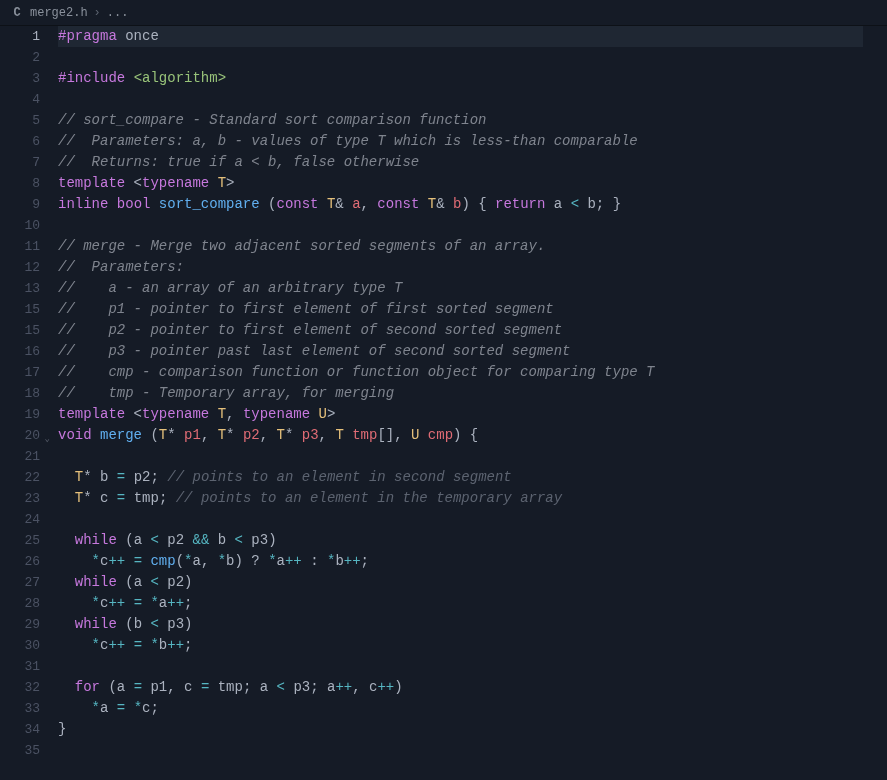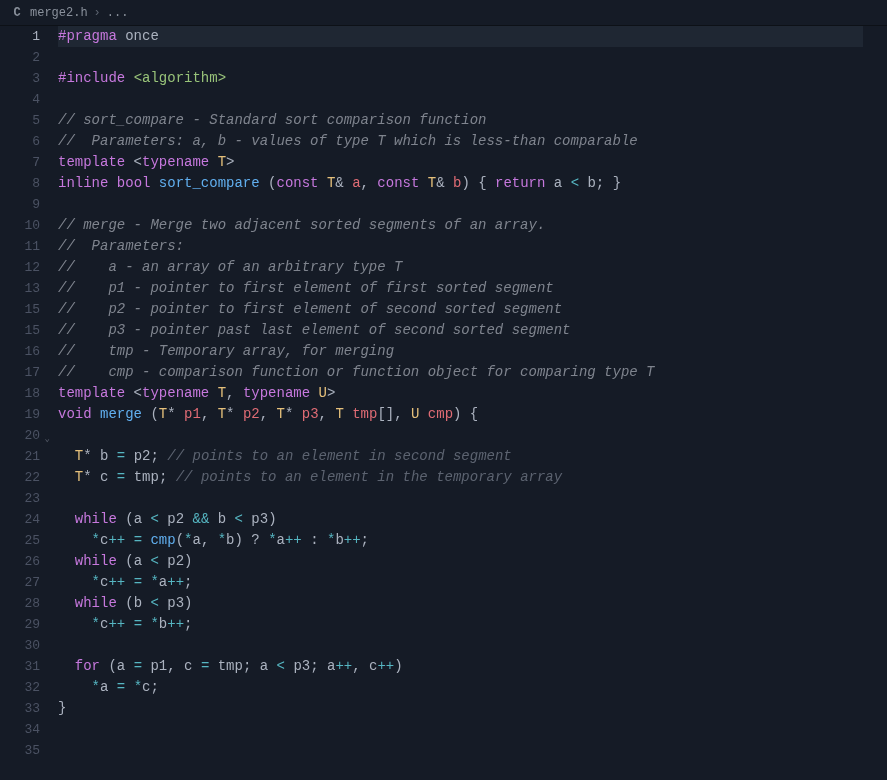--- a/index.html
+++ b/index.html
@@ -147,31 +147,32 @@
       <div class="ln">34</div>
       <div class="ln">35</div>
     </div>
   <div class="code-area" id="code">
       <div class="line highlight"><span class="c-directive">#pragma</span><span class="c-default"> </span><span class="c-default">once</span></div>
       <div class="line"></div>
       <div class="line"><span class="c-directive">#include</span><span class="c-default"> </span><span class="c-include">&lt;algorithm&gt;</span></div>
       <div class="line"></div>
       <div class="line"><span class="c-comment-doc">// sort_compare - Standard sort comparison function</span></div>
       <div class="line"><span class="c-comment-doc">//  Parameters: a, b - values of type T which is less-than comparable</span></div>
+      <div class="line"><span class="c-comment-doc">//  Returns: true if a &lt; b, false otherwise</span></div>
       <div class="line"><span class="c-keyword">template</span><span class="c-punct"> &lt;</span><span class="c-keyword">typename</span><span class="c-default"> </span><span class="c-typename">T</span><span class="c-punct">&gt;</span></div>
       <div class="line"><span class="c-keyword">inline</span><span class="c-default"> </span><span class="c-keyword">bool</span><span class="c-default"> </span><span class="c-func">sort_compare</span><span class="c-punct"> (</span><span class="c-keyword">const</span><span class="c-default"> </span><span class="c-typename">T</span><span class="c-punct">&amp; </span><span class="c-param">a</span><span class="c-punct">, </span><span class="c-keyword">const</span><span class="c-default"> </span><span class="c-typename">T</span><span class="c-punct">&amp; </span><span class="c-param">b</span><span class="c-punct">) { </span><span class="c-keyword">return</span><span class="c-default"> </span><span class="c-default">a</span><span class="c-op"> &lt; </span><span class="c-default">b</span><span class="c-punct">; }</span></div>
       <div class="line"></div>
       <div class="line"><span class="c-comment-doc">// merge - Merge two adjacent sorted segments of an array.</span></div>
       <div class="line"><span class="c-comment-doc">//  Parameters:</span></div>
       <div class="line"><span class="c-comment-doc">//    a - an array of an arbitrary type T</span></div>
       <div class="line"><span class="c-comment-doc">//    p1 - pointer to first element of first sorted segment</span></div>
       <div class="line"><span class="c-comment-doc">//    p2 - pointer to first element of second sorted segment</span></div>
       <div class="line"><span class="c-comment-doc">//    p3 - pointer past last element of second sorted segment</span></div>
+      <div class="line"><span class="c-comment-doc">//    cmp - comparison function or function object for comparing type T</span></div>
       <div class="line"><span class="c-comment-doc">//    tmp - Temporary array, for merging</span></div>
-      <div class="line"><span class="c-comment-doc">//    cmp - comparison function or function object for comparing type T</span></div>
       <div class="line"><span class="c-keyword">template</span><span class="c-punct"> &lt;</span><span class="c-keyword">typename</span><span class="c-default"> </span><span class="c-typename">T</span><span class="c-punct">, </span><span class="c-keyword">typename</span><span class="c-default"> </span><span class="c-typename">U</span><span class="c-punct">&gt;</span></div>
       <div class="line"><span class="c-keyword">void</span><span class="c-default"> </span><span class="c-func">merge</span><span class="c-punct"> (</span><span class="c-typename">T</span><span class="c-punct">* </span><span class="c-param">p1</span><span class="c-punct">, </span><span class="c-typename">T</span><span class="c-punct">* </span><span class="c-param">p2</span><span class="c-punct">, </span><span class="c-typename">T</span><span class="c-punct">* </span><span class="c-param">p3</span><span class="c-punct">, </span><span class="c-typename">T</span><span class="c-default"> </span><span class="c-param">tmp</span><span class="c-punct">[], </span><span class="c-typename">U</span><span class="c-default"> </span><span class="c-param">cmp</span><span class="c-punct">) {</span></div>
       <div class="line"></div>
       <div class="line"><span class="c-default">  </span><span class="c-typename">T</span><span class="c-punct">* </span><span class="c-default">b</span><span class="c-op"> = </span><span class="c-default">p2</span><span class="c-punct">; </span><span class="c-comment">// points to an element in second segment</span></div>
       <div class="line"><span class="c-default">  </span><span class="c-typename">T</span><span class="c-punct">* </span><span class="c-default">c</span><span class="c-op"> = </span><span class="c-default">tmp</span><span class="c-punct">; </span><span class="c-comment">// points to an element in the temporary array</span></div>
       <div class="line"></div>
       <div class="line"><span class="c-default">  </span><span class="c-keyword">while</span><span class="c-punct"> (</span><span class="c-default">a</span><span class="c-op"> &lt; </span><span class="c-default">p2</span><span class="c-op"> &amp;&amp; </span><span class="c-default">b</span><span class="c-op"> &lt; </span><span class="c-default">p3</span><span class="c-punct">)</span></div>
       <div class="line"><span class="c-default">    </span><span class="c-op">*</span><span class="c-default">c</span><span class="c-op">++</span><span class="c-op"> = </span><span class="c-func">cmp</span><span class="c-punct">(</span><span class="c-op">*</span><span class="c-default">a</span><span class="c-punct">, </span><span class="c-op">*</span><span class="c-default">b</span><span class="c-punct">) ? </span><span class="c-op">*</span><span class="c-default">a</span><span class="c-op">++</span><span class="c-punct"> : </span><span class="c-op">*</span><span class="c-default">b</span><span class="c-op">++</span><span class="c-punct">;</span></div>
       <div class="line"><span class="c-default">  </span><span class="c-keyword">while</span><span class="c-punct"> (</span><span class="c-default">a</span><span class="c-op"> &lt; </span><span class="c-default">p2</span><span class="c-punct">)</span></div>
       <div class="line"><span class="c-default">    </span><span class="c-op">*</span><span class="c-default">c</span><span class="c-op">++</span><span class="c-op"> = </span><span class="c-op">*</span><span class="c-default">a</span><span class="c-op">++</span><span class="c-punct">;</span></div>

